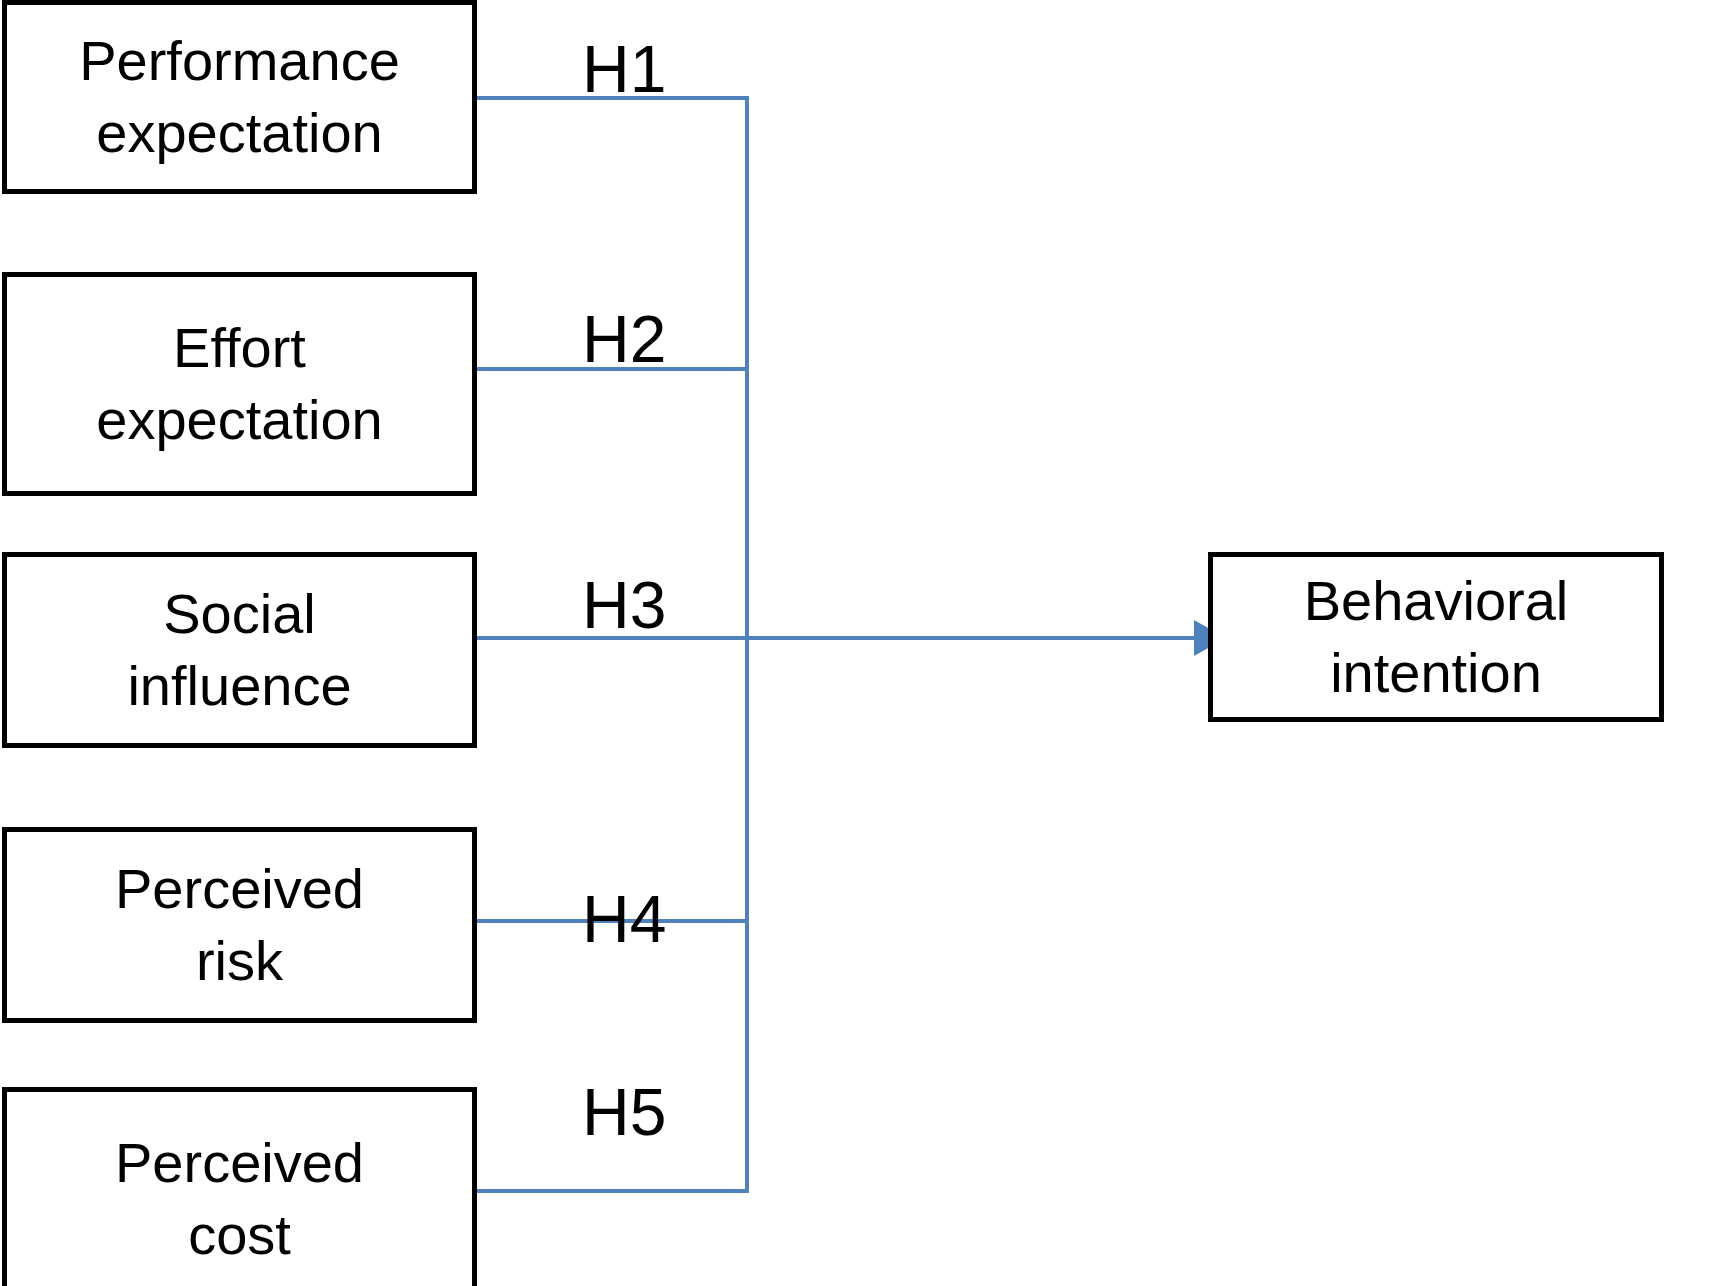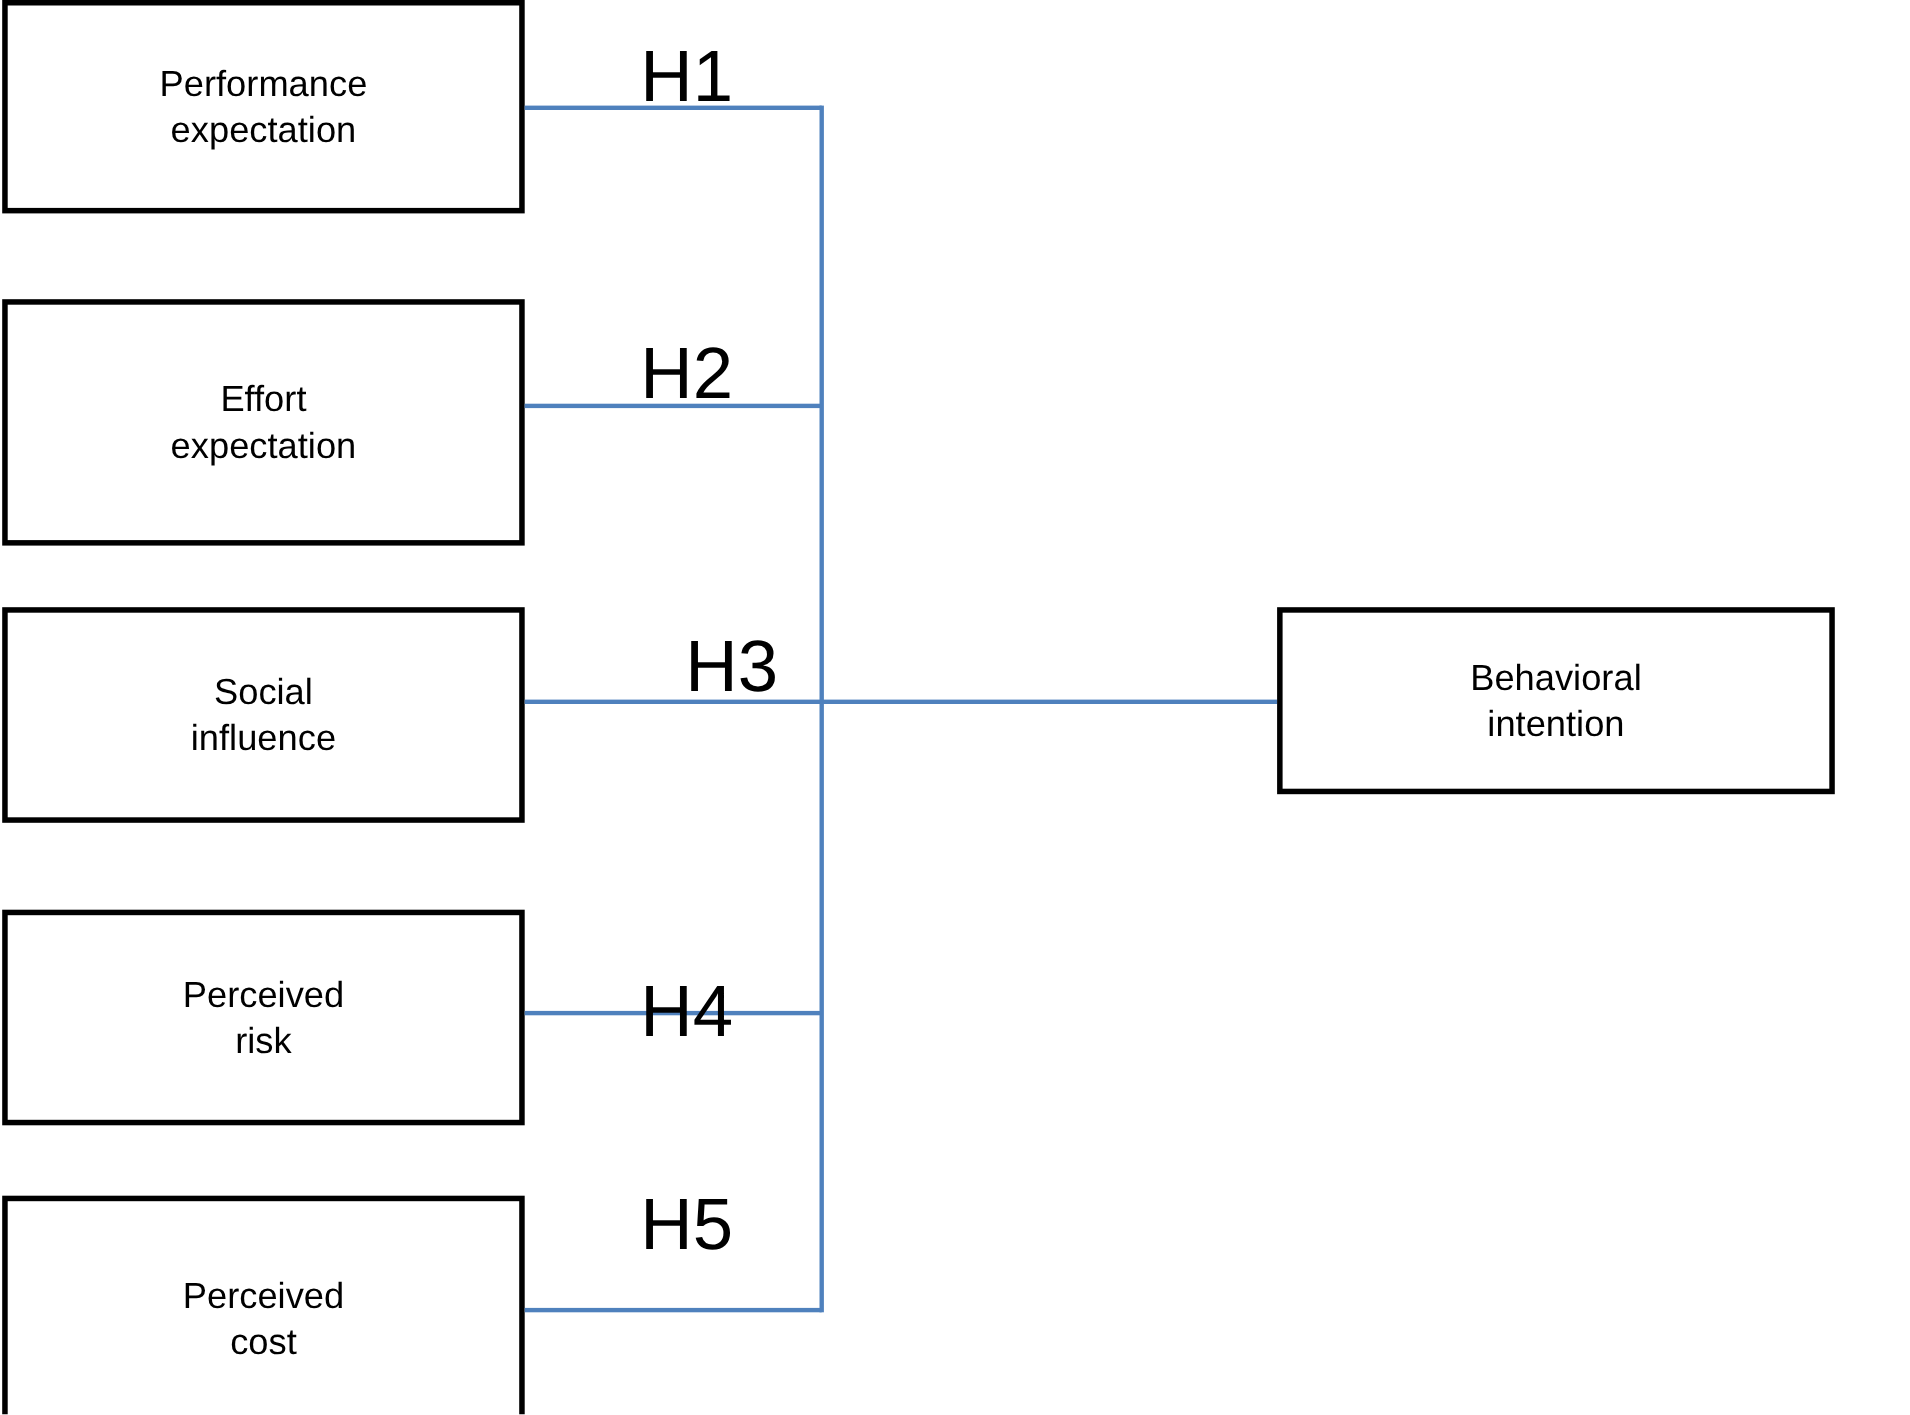--- a/index.html
+++ b/index.html
@@ -21,34 +21,34 @@
     position: absolute;
     box-sizing: border-box;
     border: 5px solid #000000;
     background: #ffffff;
     display: flex;
     align-items: center;
     justify-content: center;
     text-align: center;
   }
   .node-box .node-label {
-    font-size: 33px;
+    font-size: 56px;
     line-height: 1.28;
     white-space: pre-line;
   }
   .pbox { left: 2px; width: 475px; height: 224px; }
   .pbox-1 { top: 0px; height: 194px; }
   .pbox-2 { top: 272px; }
   .pbox-3 { top: 552px; height: 196px; }
   .pbox-4 { top: 827px; height: 196px; }
   .pbox-5 { top: 1087px; }
   .outcome-box {
-    left: 1161px;
+    left: 1208px;
     top: 552px;
-    width: 507px;
+    width: 456px;
     height: 170px;
   }
   
   .conn {
     position: absolute;
     background: #4F81BD;
   }
   .conn-h { height: 4px; }
   .conn-h1 { left: 477px; top: 96px;   width: 270px; }
   .conn-h2 { left: 477px; top: 367px;  width: 270px; }
@@ -74,21 +74,21 @@
   
   .h-label {
     position: absolute;
     left: 582px;
     font-size: 66px;
     line-height: 1;
     color: #000000;
   }
   .h-label-1 { top: 36px; }
   .h-label-2 { top: 306px; }
-  .h-label-3 { top: 572px; margin-left: 41px; }
+  .h-label-3 { top: 572px; }
   .h-label-4 { top: 886px; }
   .h-label-5 { top: 1079px; }
 </style>
 </head>
 <body>
 
 <div class="canvas">
 
   <div class="node-box pbox pbox-1">
     <span class="node-label">Performance

